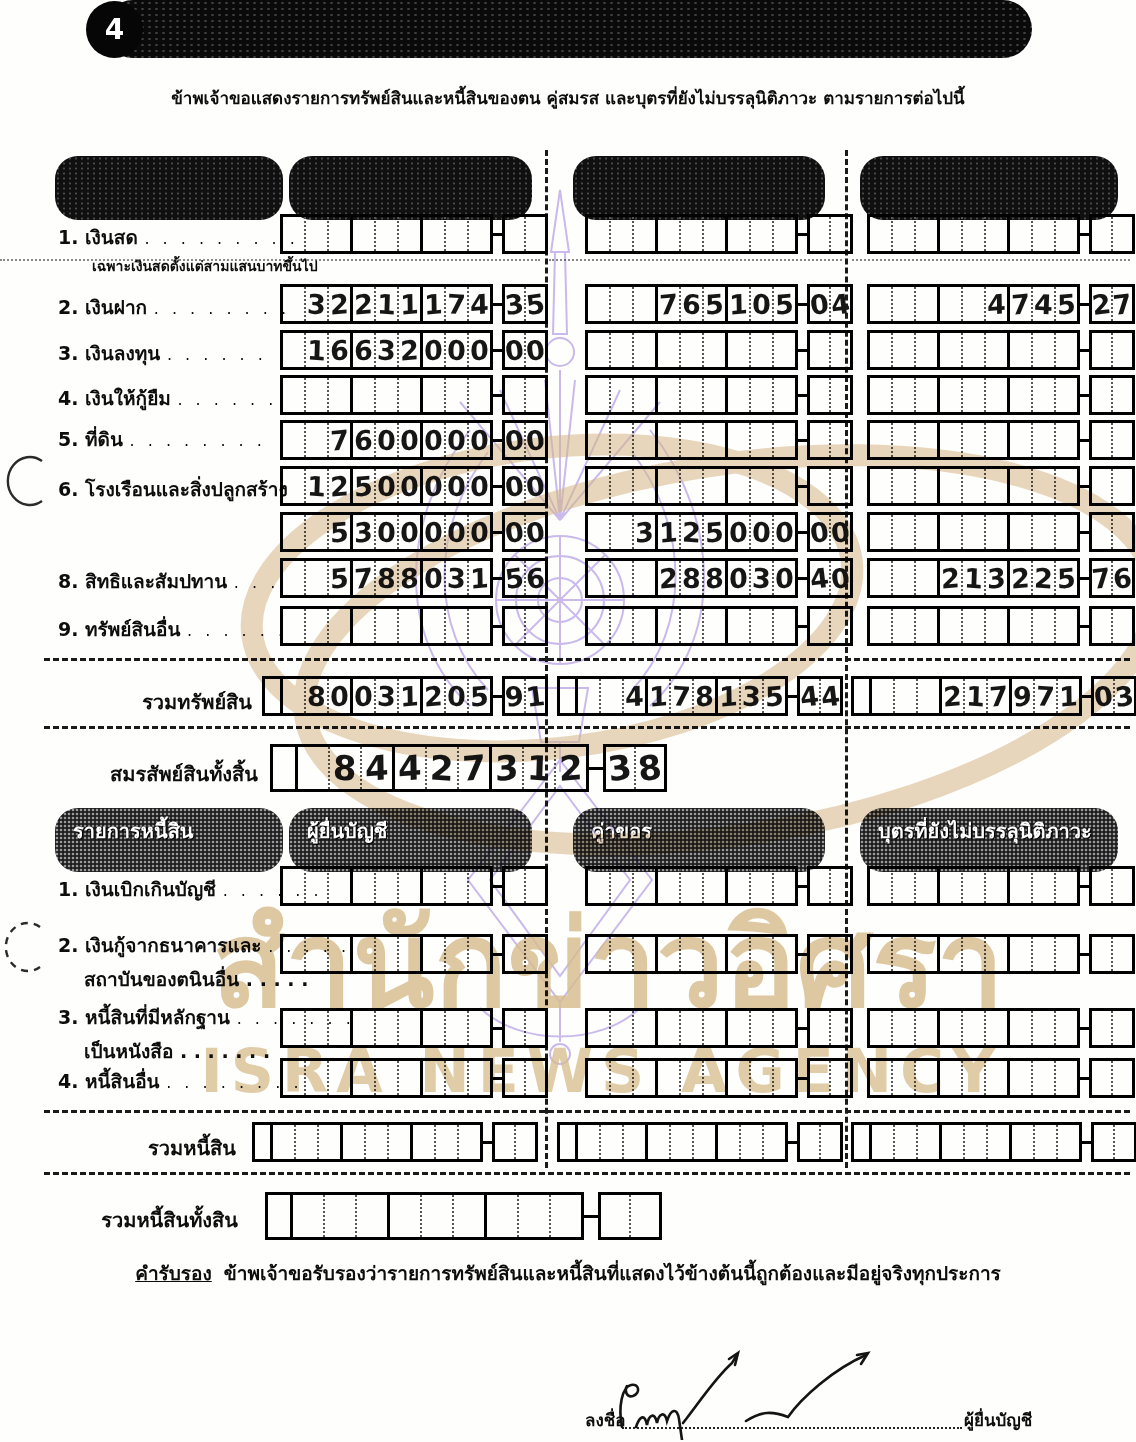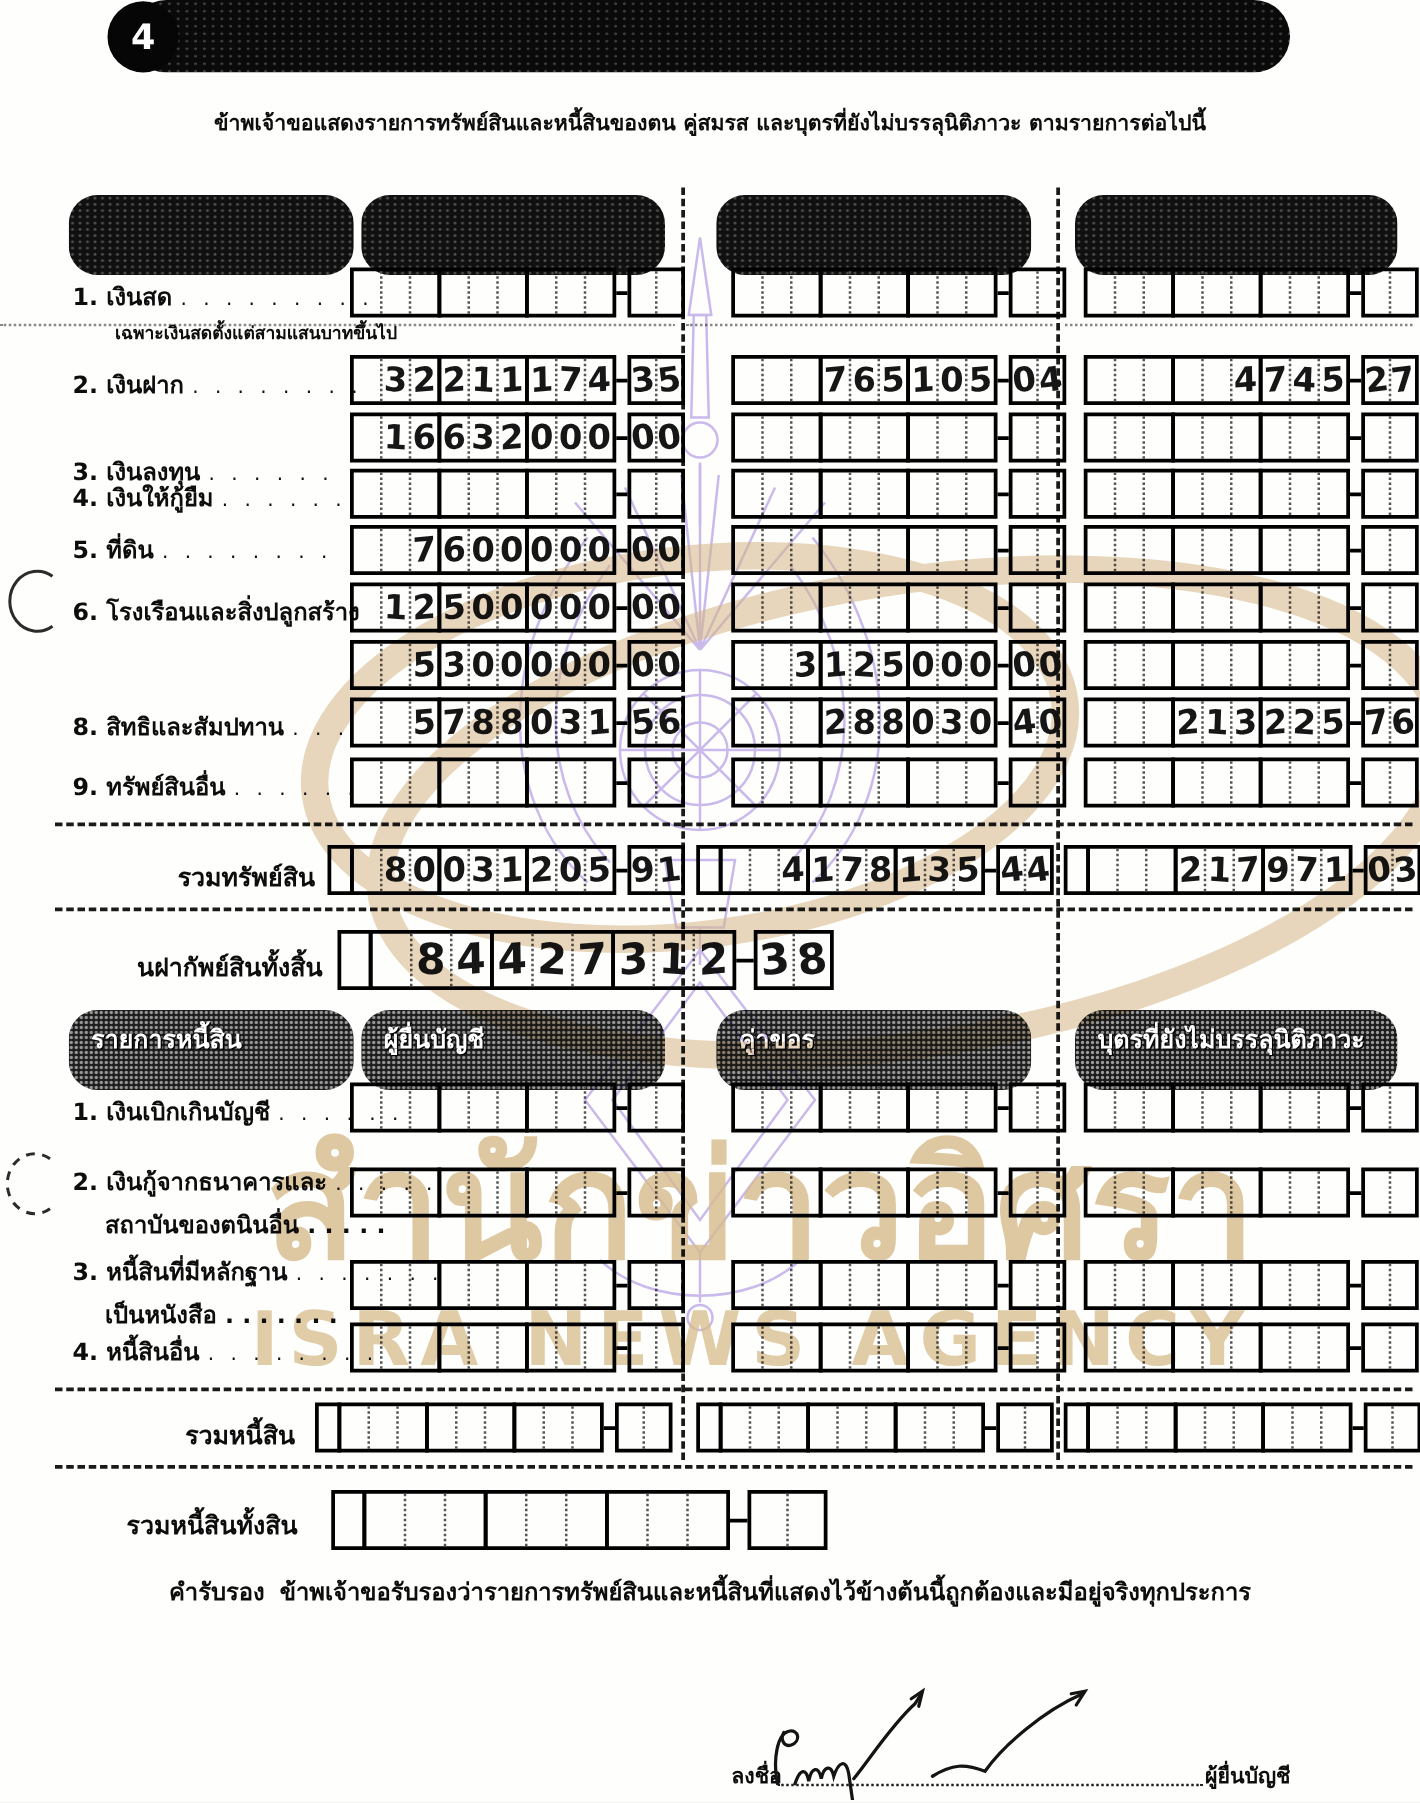--- a/index.html
+++ b/index.html
@@ -51,21 +51,21 @@
   .big .conn{width:14px;}
   .big .sat .cell{width:28px;}
   .hw{font-family:"DejaVu Sans",sans-serif;font-weight:600;font-size:27px;color:#161616;
       line-height:1;transform:rotate(-5deg) skewX(-4deg);}
   .big .hw{font-size:34px;}
   .cell:nth-child(2n) .hw{transform:rotate(4deg) skewX(2deg);}
   .sat .cell .hw{transform:rotate(-7deg);}
   
   .cert{position:absolute;top:1258px;left:0;width:100%;text-align:center;font-size:19px;
         font-weight:700;z-index:3;}
-  .cert .ct{margin-right:12px;}
+  .cert .ct{text-decoration:underline;margin-right:12px;}
   .siglabel{position:absolute;font-size:17px;font-weight:700;z-index:3;}
   .sigdots{position:absolute;top:1427px;left:622px;width:340px;border-top:2.5px dotted #222;z-index:3;}
   .cmark{position:absolute;z-index:3;}
   .wm{position:absolute;left:0;top:0;z-index:6;pointer-events:none;mix-blend-mode:multiply;}
   .sigsvg{position:absolute;left:600px;top:1335px;z-index:4;}
 </style>
 </head>
 <body>
 
 <div class="page" id="page">
@@ -88,21 +88,21 @@
   <div class="dotline" style="left:852px;top:259px;width:278px;"></div>
 
   <div class="note" style="top:255px;margin-left:34px;">เฉพาะเงินสดตั้งแต่สามแสนบาทขึ้นไป</div>
 
   <div class="hdash" style="left:44px;top:658px;width:1086px;"></div>
   <div class="hdash" style="left:44px;top:726px;width:1086px;"></div>
   <div class="hdash" style="left:44px;top:1110px;width:1086px;"></div>
   <div class="hdash" style="left:44px;top:1172px;width:1086px;"></div>
 
   <div class="tlabel" style="left:30px;top:686px;width:222px;">รวมทรัพย์สิน</div>
-  <div class="tlabel" style="left:30px;top:758px;width:228px;">นฝากัพย์สินทั้งสิ้น</div>
+  <div class="tlabel" style="left:30px;top:758px;width:228px;">สมรสัพย์สินทั้งสิ้น</div>
   <div class="tlabel" style="left:30px;top:1132px;width:206px;">รวมหนี้สิน</div>
   <div class="tlabel" style="left:30px;top:1204px;width:208px;">รวมหนี้สินทั้งสิน</div>
 
   <div class="pill noisy" style="left:55px;top:808px;width:228px;">
     <span>รายการหนี้สิน</span>
     </div>
   <div class="pill noisy" style="left:289px;top:808px;width:243px;">
     <span>ผู้ยื่นบัญชี</span>
     </div>
   <div class="pill noisy" style="left:573px;top:808px;width:252px;">
@@ -343,21 +343,21 @@
       <div class="conn"></div>
       <div class="sat">
         <div class="cell">
           <span class="hw">2</span>
         </div>
         <div class="cell">
           <span class="hw">7</span>
         </div>
       </div>
     </div>
-    <div class="rlabel" style="top: 338px; margin-top: 24px;"><span>3. </span><span>เงินลงทุน </span><span class="dots">. . . . . .</span></div>
+    <div class="rlabel" style="top: 338px;"><span>3. </span><span>เงินลงทุน </span><span class="dots">. . . . . .</span></div>
     <div class="amtbox" style="left: 280px; top: 330px;">
       <div class="grp">
         <div class="cell"></div>
         <div class="cell">
           <span class="hw">1</span>
         </div>
         <div class="cell">
           <span class="hw">6</span>
         </div>
       </div>

